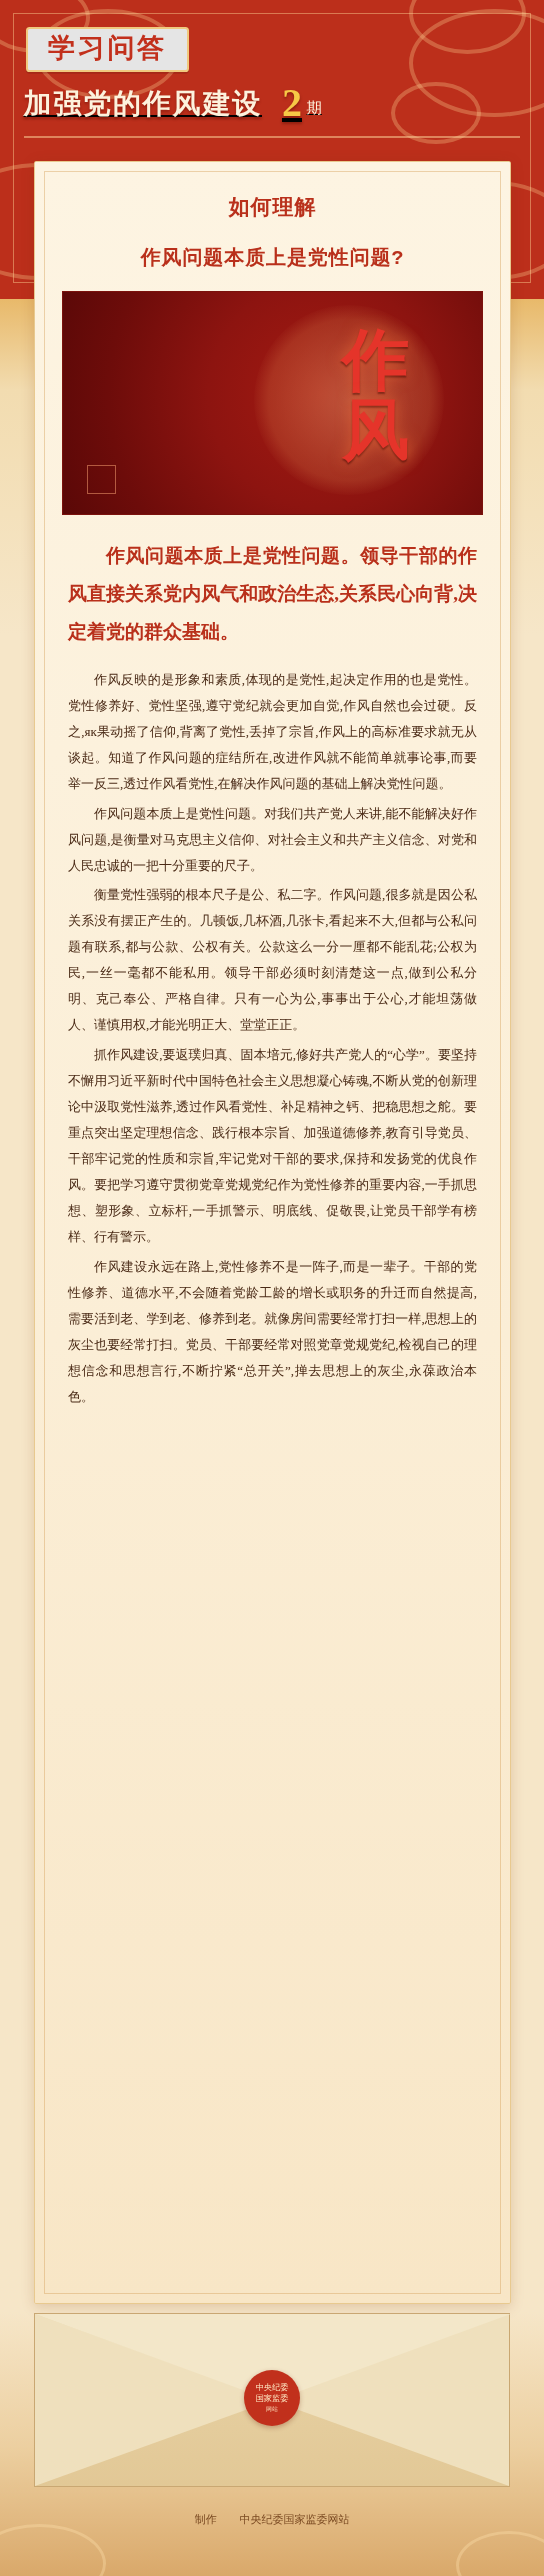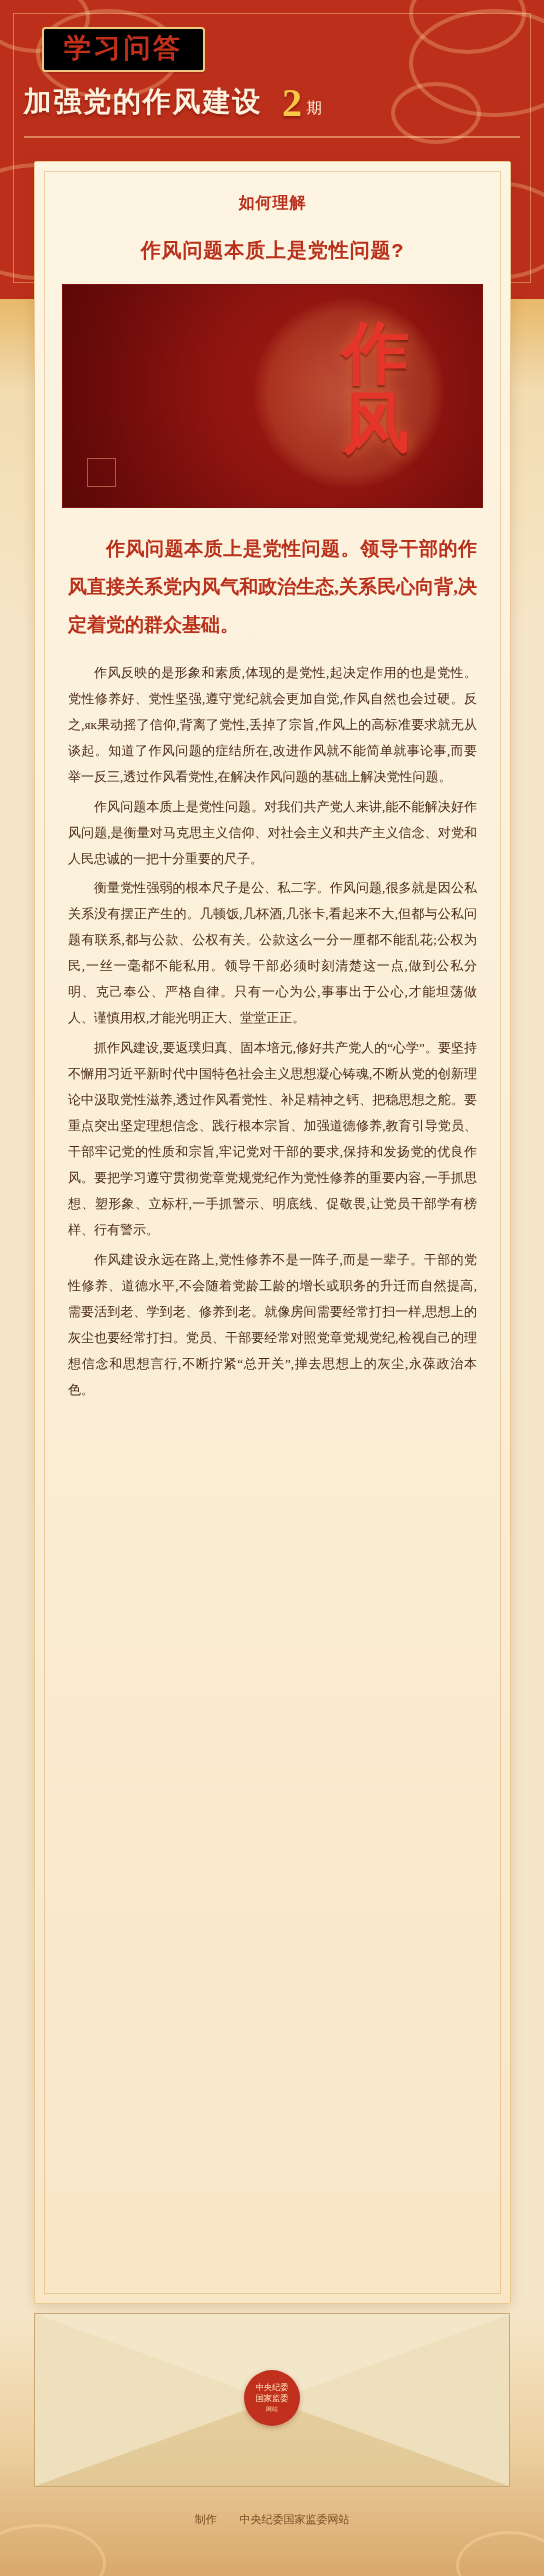--- a/index.html
+++ b/index.html
@@ -42,43 +42,44 @@
 
   .corner-frame {
     position: absolute;
     top: 12.7px; left: 12.7px; right: 12.7px; bottom: 16.3px;
     border: 1.8px solid rgba(255, 216, 150, 0.45);
   }
 
   .title-plate {
     position: absolute;
     top: 27px;
-    left: 42px;
-    background: #000000;
+    left: 26px;
+    background: #e5e5e5;
     border: 2.7px solid #f0c97e;
     border-radius: 3.6px;
     padding: 6.3px 20px 8.2px 20px;
     box-shadow: 0 1.8px 0 rgba(0,0,0,0.12);
   }
   .title-plate .t {
     font-size: 27px;
     font-weight: bold;
     color: #c2301c;
     letter-spacing: 2.7px;
     line-height: 1;
     font-family: "Liberation Serif", serif;
   }
 
   .subtitle-row {
     position: absolute;
     top: 83px;
     left: 23.6px;
     right: 23.6px;
     display: flex;
-    align-items: flex-start;
+    align-items: flex-end;
+    text-decoration: underline;
   }
   .subtitle-row .sub {
     font-size: 28px;
     font-weight: bold;
     color: #fdf2dd;
     letter-spacing: 1.8px;
     font-family: "Liberation Serif", serif;
     text-shadow: 0 1.8px 2.7px rgba(90,10,0,0.45);
   }
   .issue-num {
@@ -123,21 +124,21 @@
     top: 9px; left: 9px; right: 9px; bottom: 9px;
     border: 0.9px solid rgba(214, 165, 95, 0.45);
     pointer-events: none;
   }
 
   .q-head {
     padding: 31px 40px 0 40px;
     text-align: center;
   }
   .q-line1 {
-    font-size: 16px;
+    font-size: 21px;
     font-weight: bold;
     color: #b9301b;
     letter-spacing: 0.9px;
     font-family: "Liberation Serif", serif;
   }
   .q-line2 {
     margin-top: 23px;
     font-size: 20px;
     font-weight: bold;
     color: #b9301b;

